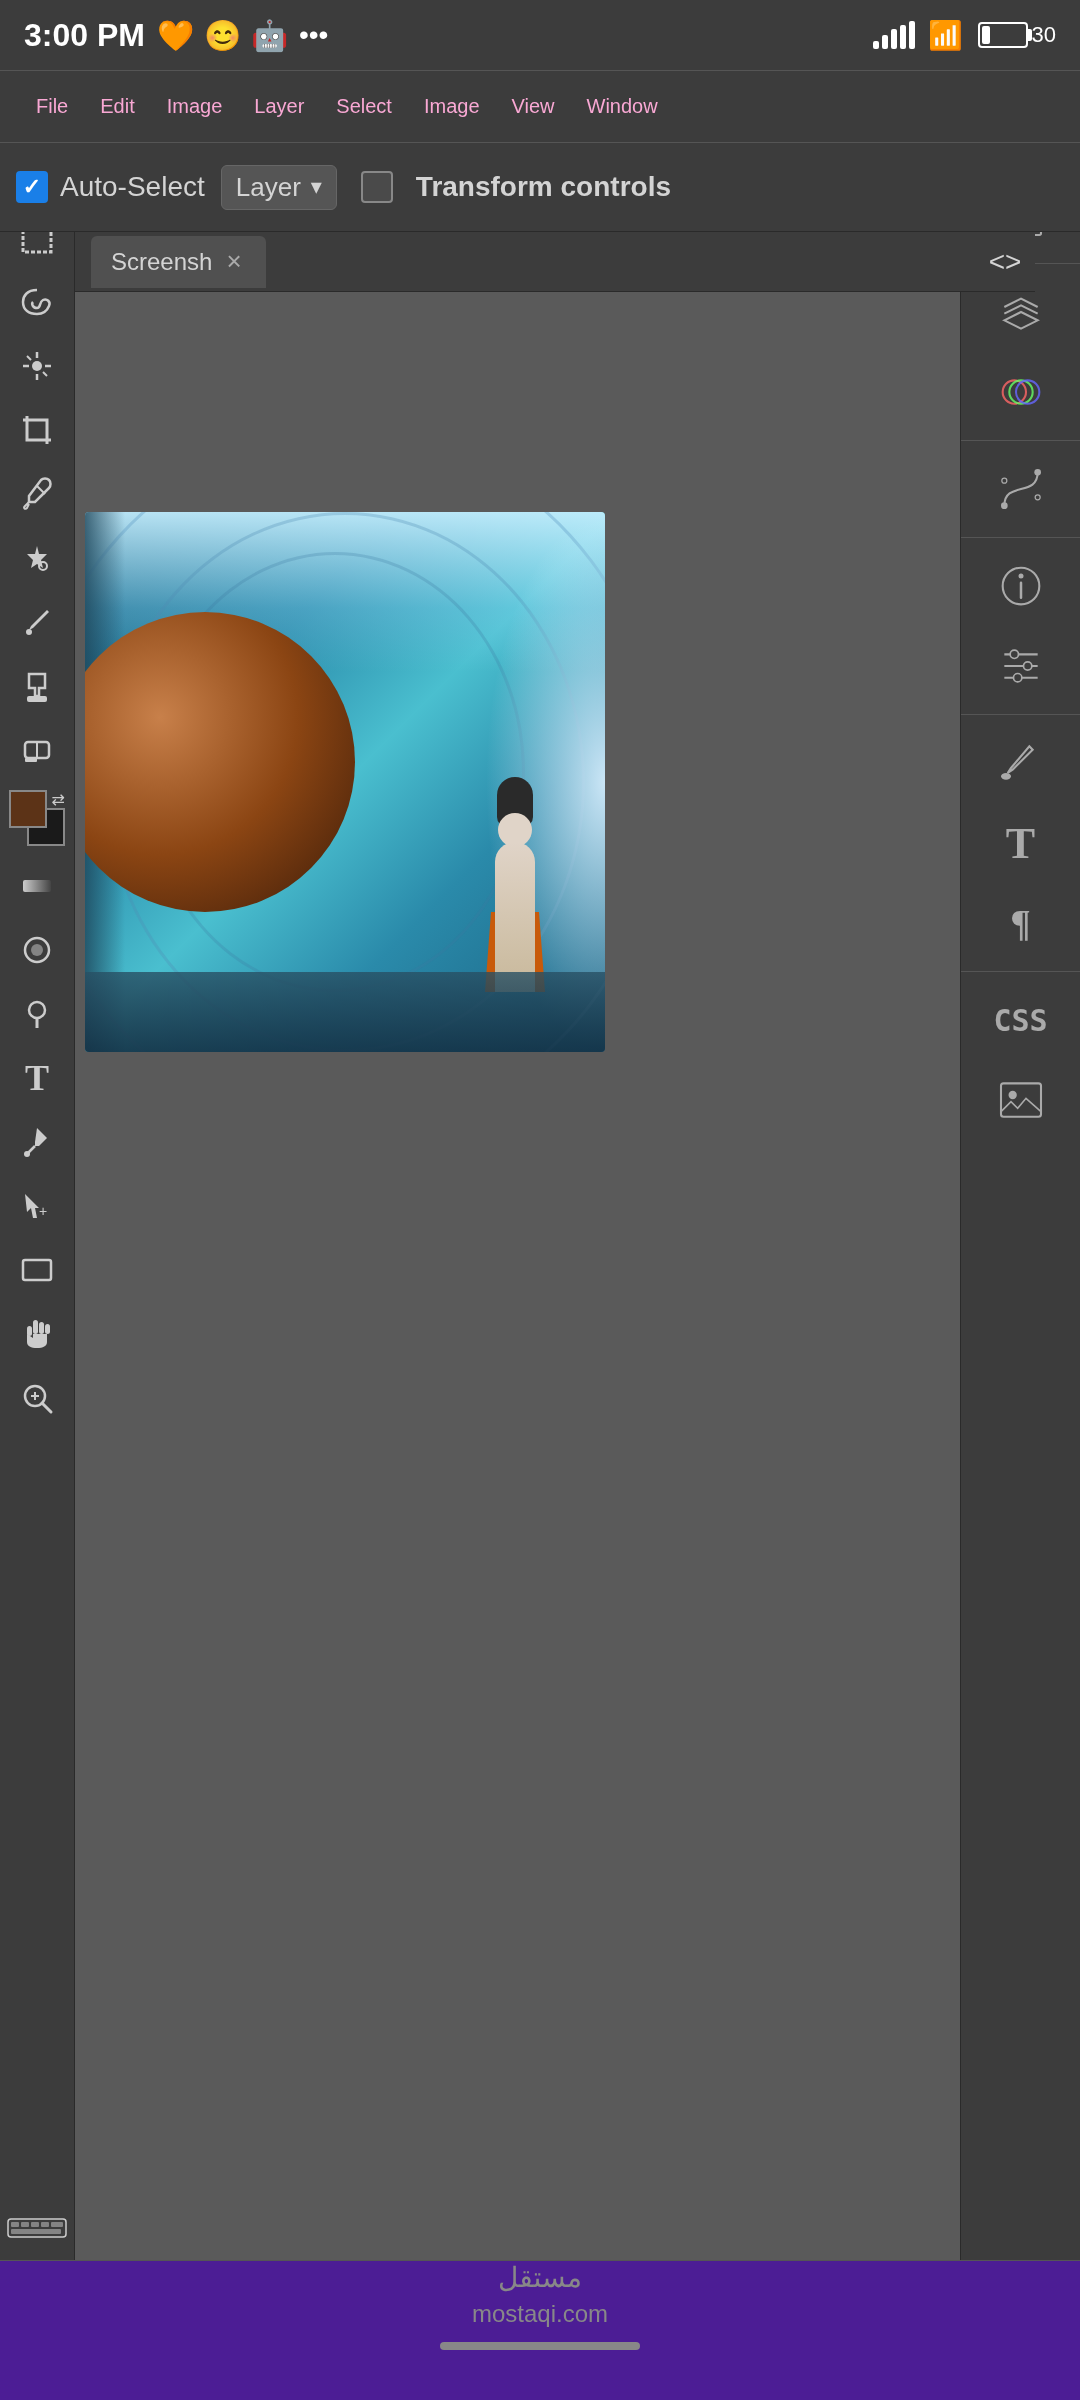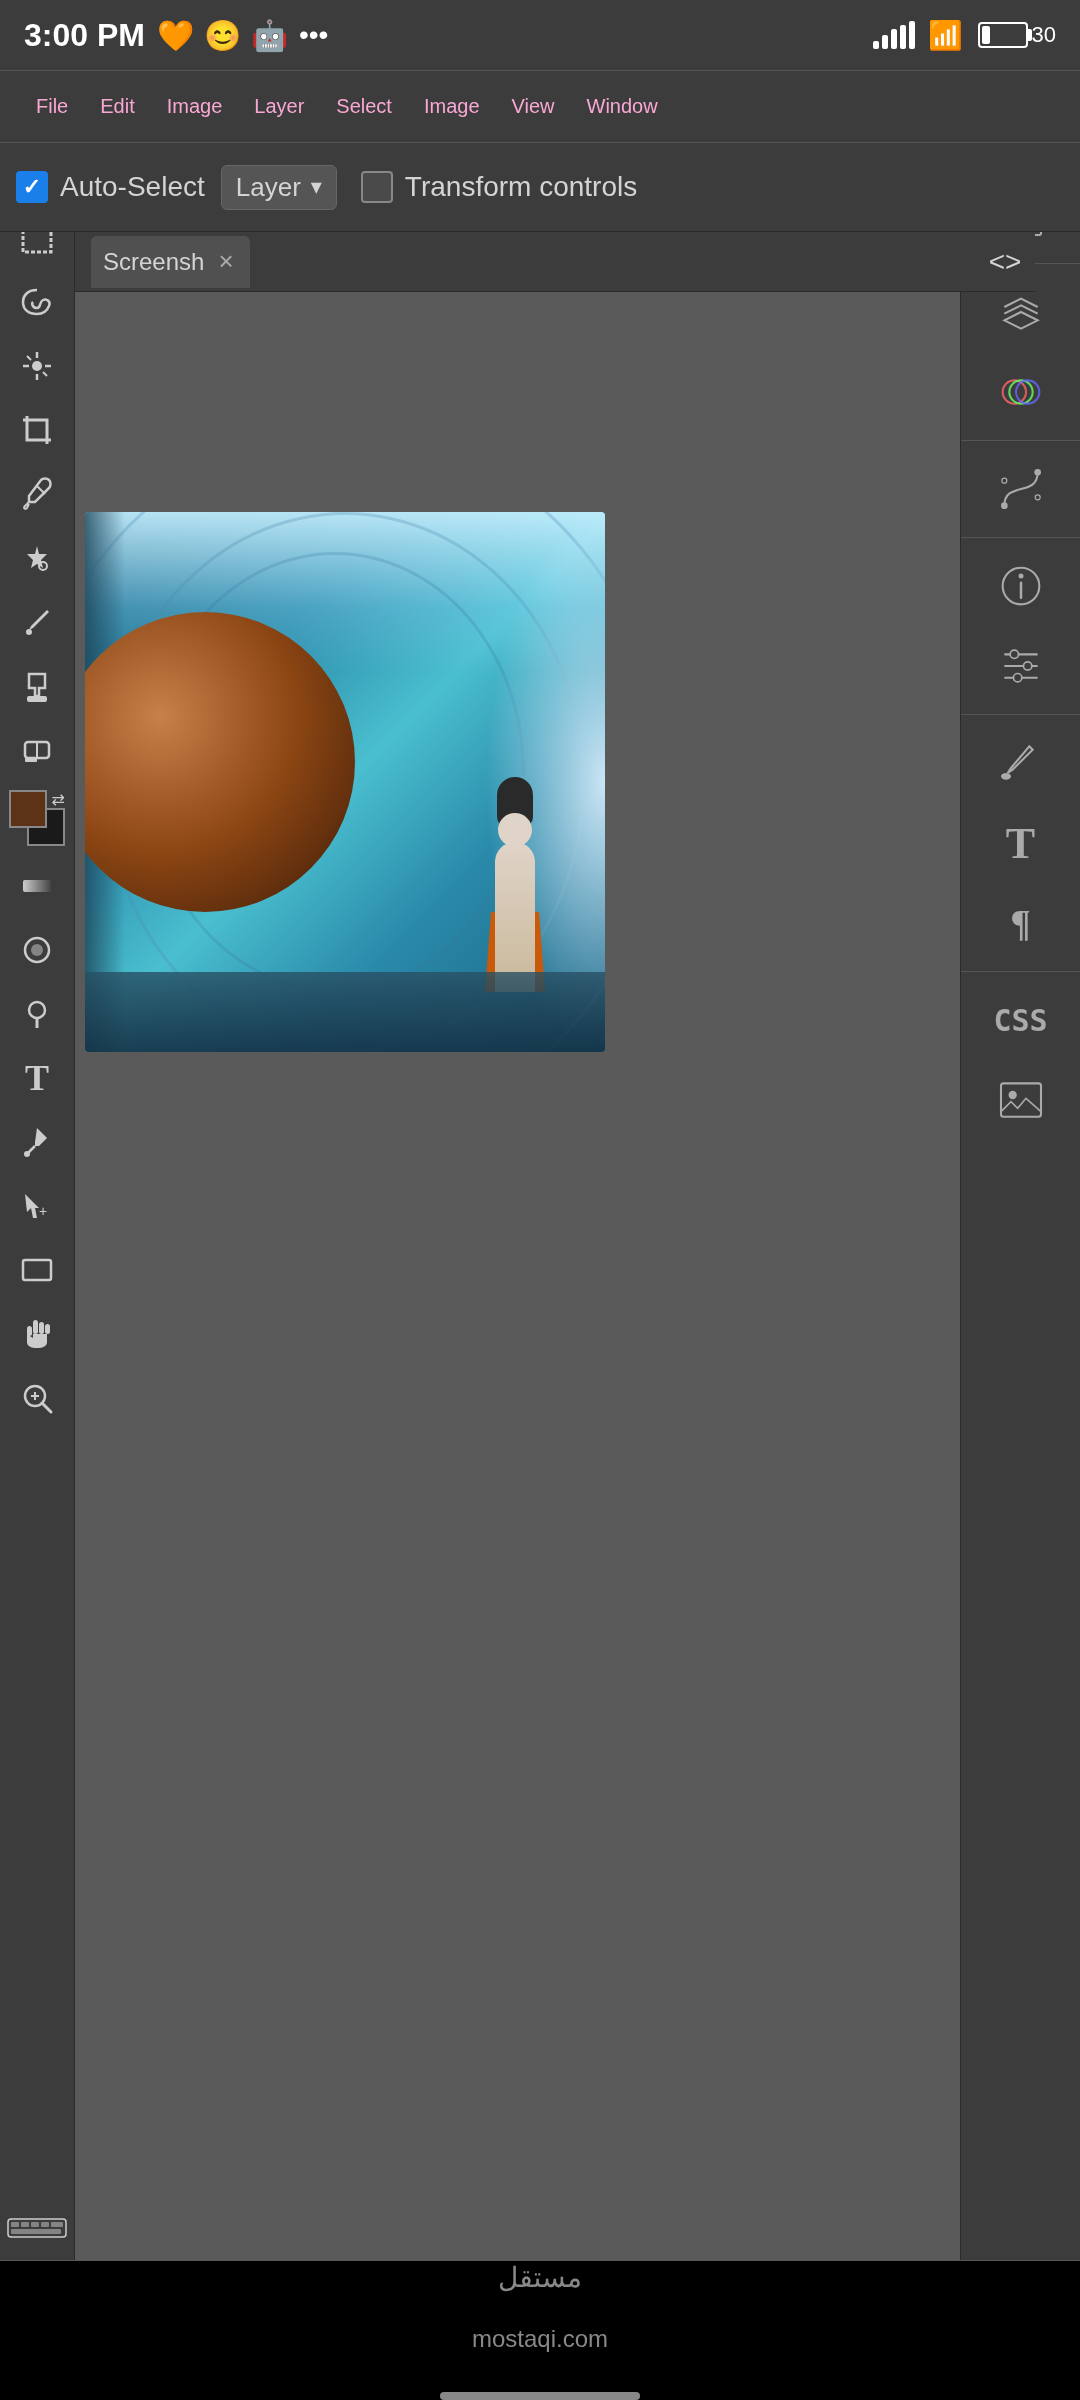--- a/index.html
+++ b/index.html
@@ -183,22 +183,23 @@
       color: #d4d4d4;
       font-size: 26px;
     }
     .dropdown-arrow {
       color: #d4d4d4;
       font-size: 22px;
     }
     .transform-controls-group {
       display: flex;
       align-items: center;
-      gap: 12px;
+      gap: 23px;
       margin-left: 8px;
+      font-weight: bold;
     }
     .transform-checkbox {
       width: 32px;
       height: 32px;
       background: #4a4a4a;
       border: 2px solid #888;
       border-radius: 4px;
       cursor: pointer;
     }
     .transform-label {
@@ -220,21 +221,21 @@
       left: 75px;
       z-index: 97;
       border-bottom: 1px solid #2a2a2a;
     }
     .tab-item {
       display: flex;
       align-items: center;
       gap: 10px;
       background: #505050;
       border-radius: 6px 6px 0 0;
-      padding: 8px 12px;
+      padding: 8px 20px;
       cursor: pointer;
       height: 52px;
     }
     .tab-label {
       color: #d4d4d4;
       font-size: 24px;
     }
     .tab-close {
       color: #aaaaaa;
       font-size: 26px;
@@ -492,28 +493,28 @@
       top: 0;
       bottom: 0;
       width: 40px;
       background: linear-gradient(90deg, rgba(30,70,90,0.8), transparent);
     }
 
     
     .bottom-bar {
       width: 100%;
       height: 140px;
-      background: #000000;
+      background: #4c1d95;
       position: absolute;
       bottom: 0;
       left: 0;
       display: flex;
       flex-direction: column;
       align-items: center;
-      justify-content: space-between;
+      justify-content: flex-start;
       gap: 6px;
       border-top: 1px solid #555;
     }
     .watermark {
       color: #888888;
       font-size: 24px;
       font-family: Arial, sans-serif;
     }
     .watermark-arabic {
       font-size: 28px;

